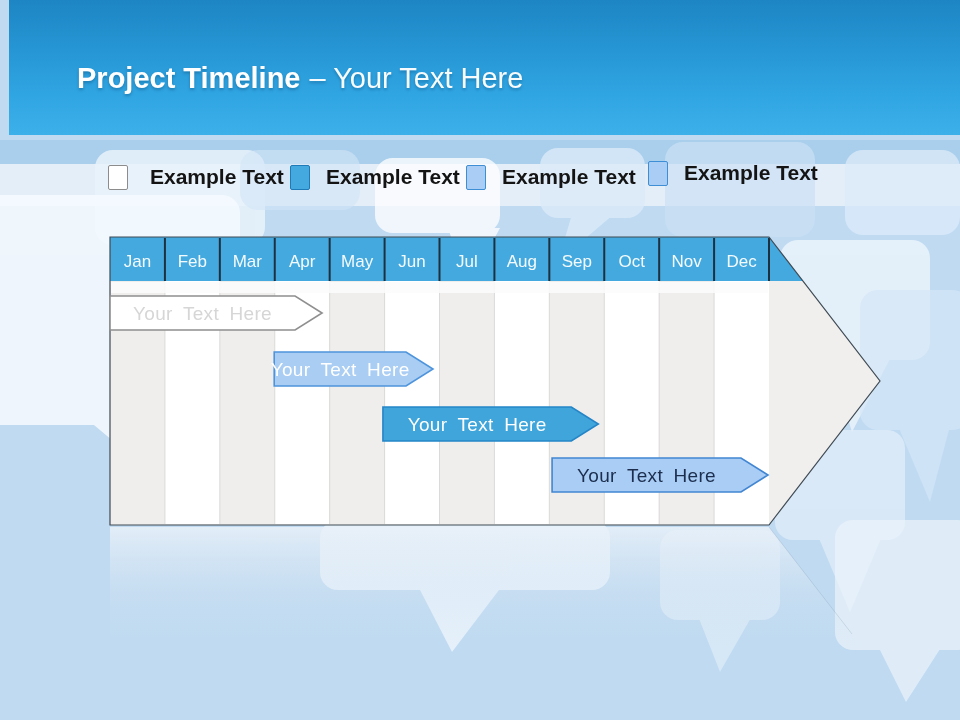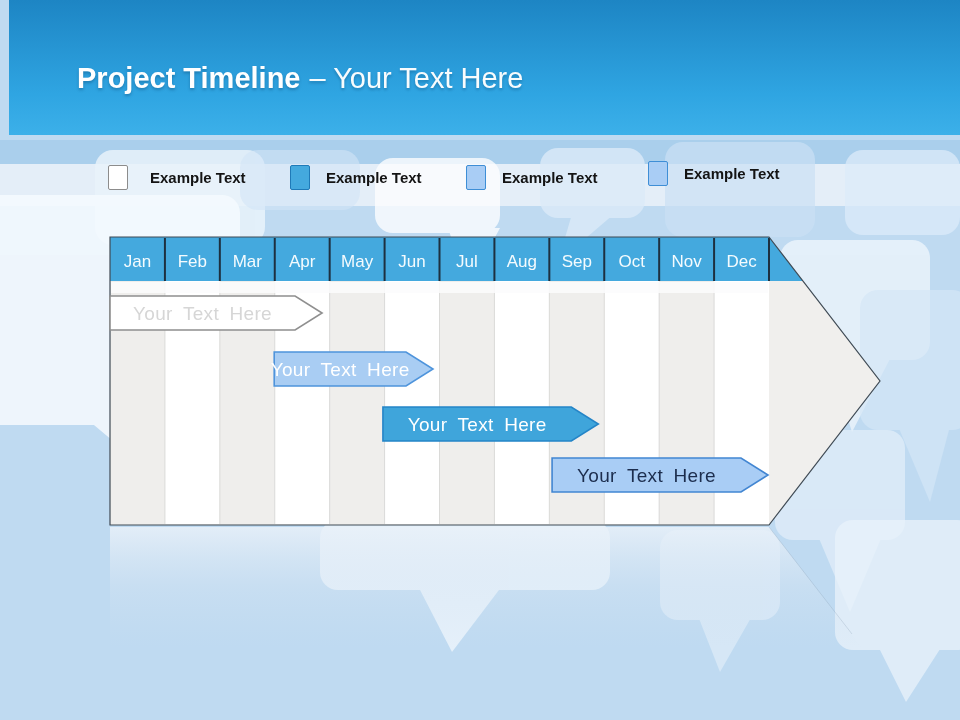--- a/index.html
+++ b/index.html
@@ -26,21 +26,21 @@
   .legend{position:absolute;left:0;top:0;width:960px;height:0;z-index:4;}
   .legend-item{position:absolute;display:flex;align-items:center;height:28px;top:163px;}
   .legend-item:nth-child(1){left:108px;}
   .legend-item:nth-child(2){left:290px;}
   .legend-item:nth-child(3){left:466px;}
   .legend-item:nth-child(4){left:648px;top:159px;}
   .swatch{
     width:20px;height:25px;border:1px solid #888;border-radius:2px;
     box-sizing:border-box;flex:0 0 auto;
   }
-  .legend-label{margin-left:16px;font-size:15px;font-weight:700;color:#141414;white-space:nowrap;}
+  .legend-label{margin-left:16px;font-size:21px;font-weight:700;color:#141414;white-space:nowrap;}
   .legend-item:nth-child(1) .legend-label{margin-left:22px;}
   .chart-svg{position:absolute;left:0;top:0;z-index:5;}
   .chart-svg text{font-family:"Liberation Sans",sans-serif;}
 </style>
 </head>
 <body>
 
 <div class="slide">
 
   <div class="band band-a"></div>

